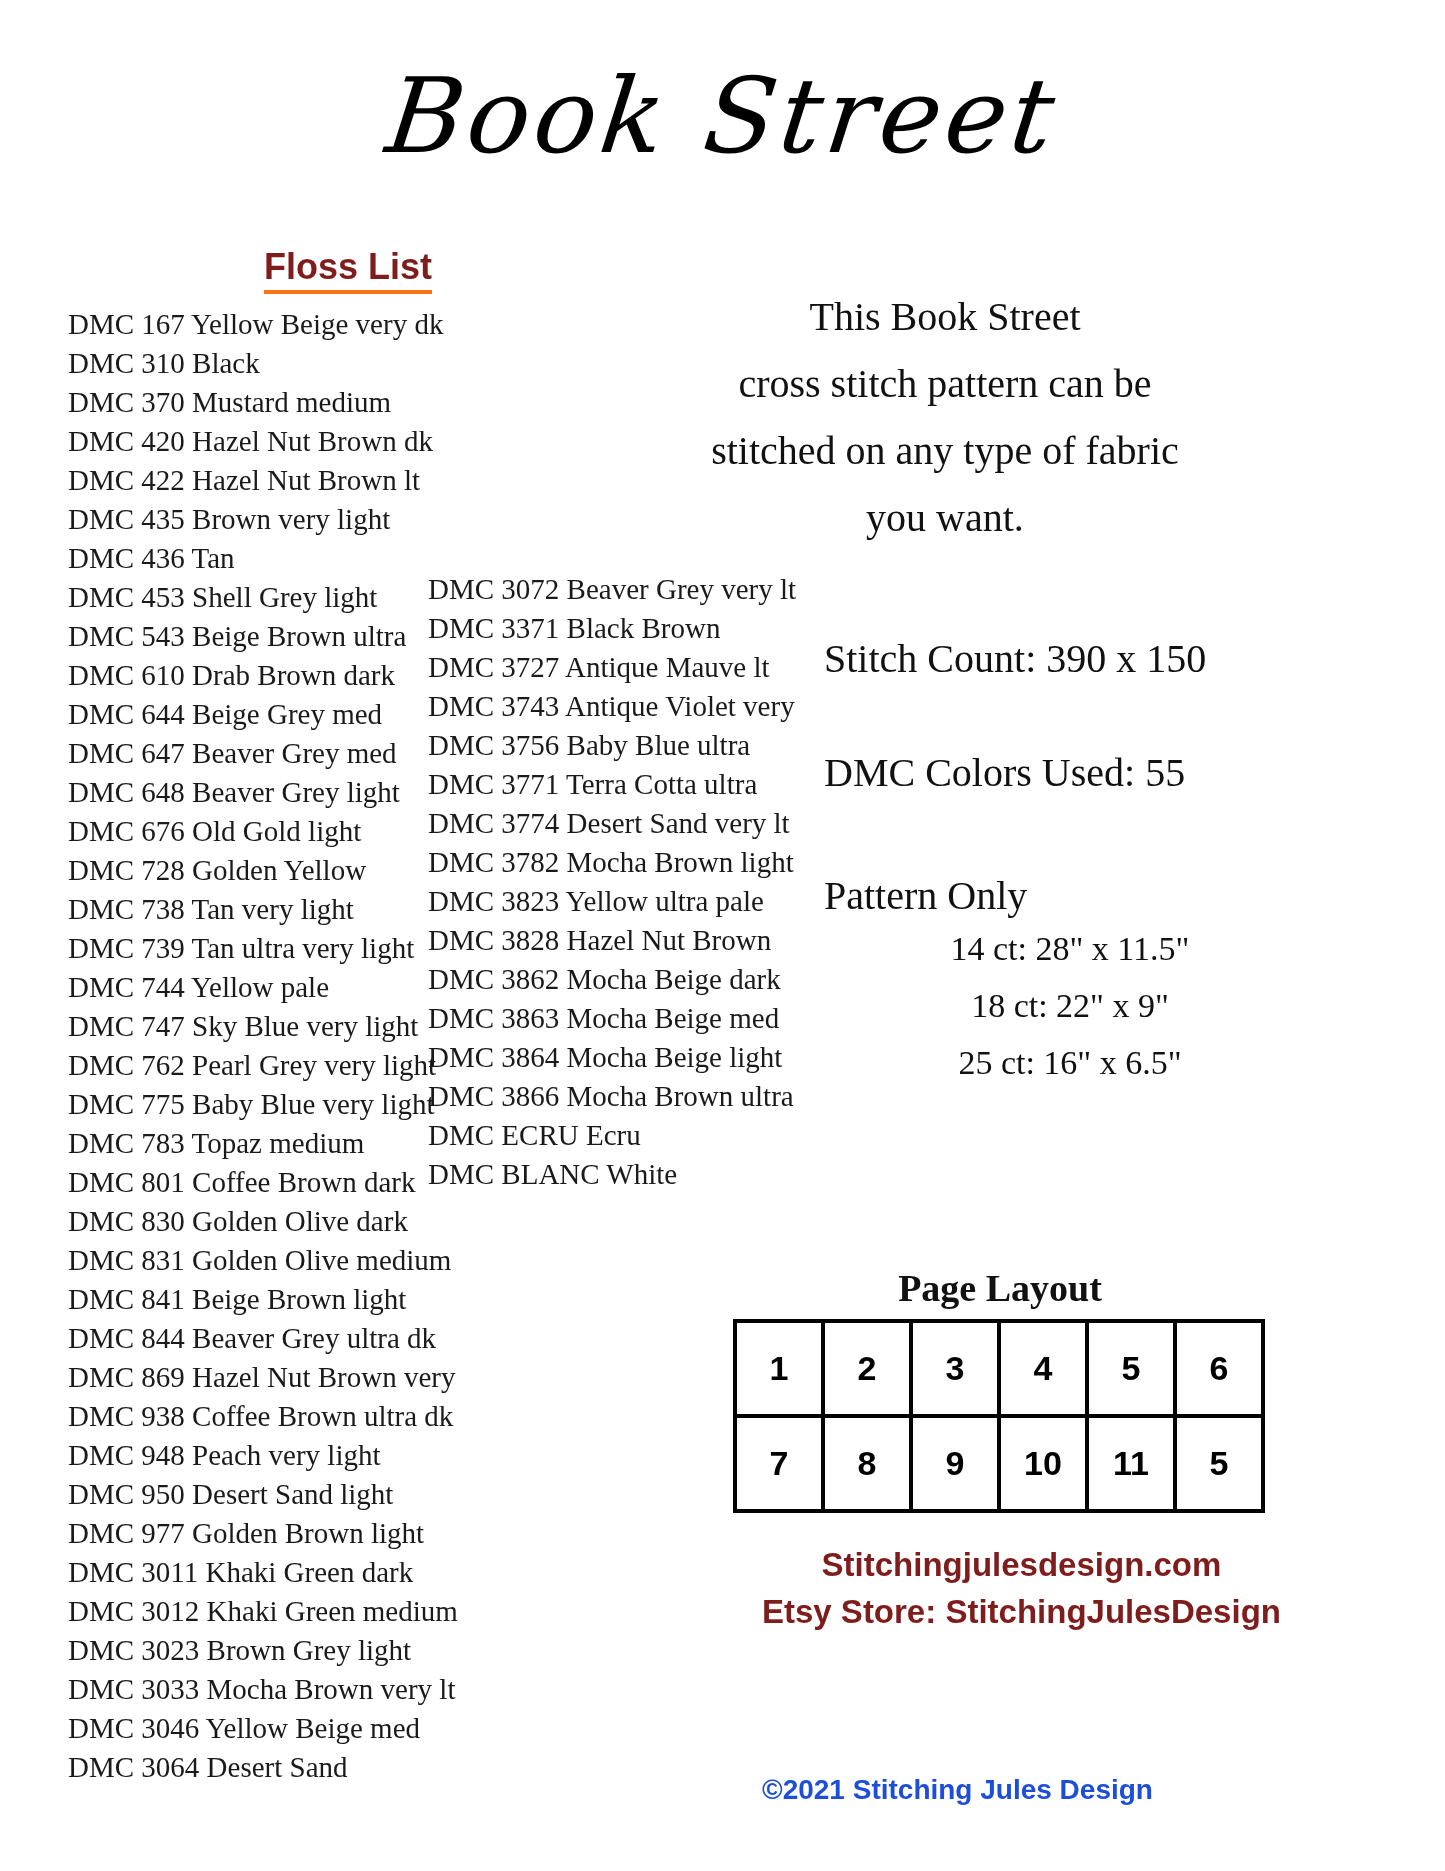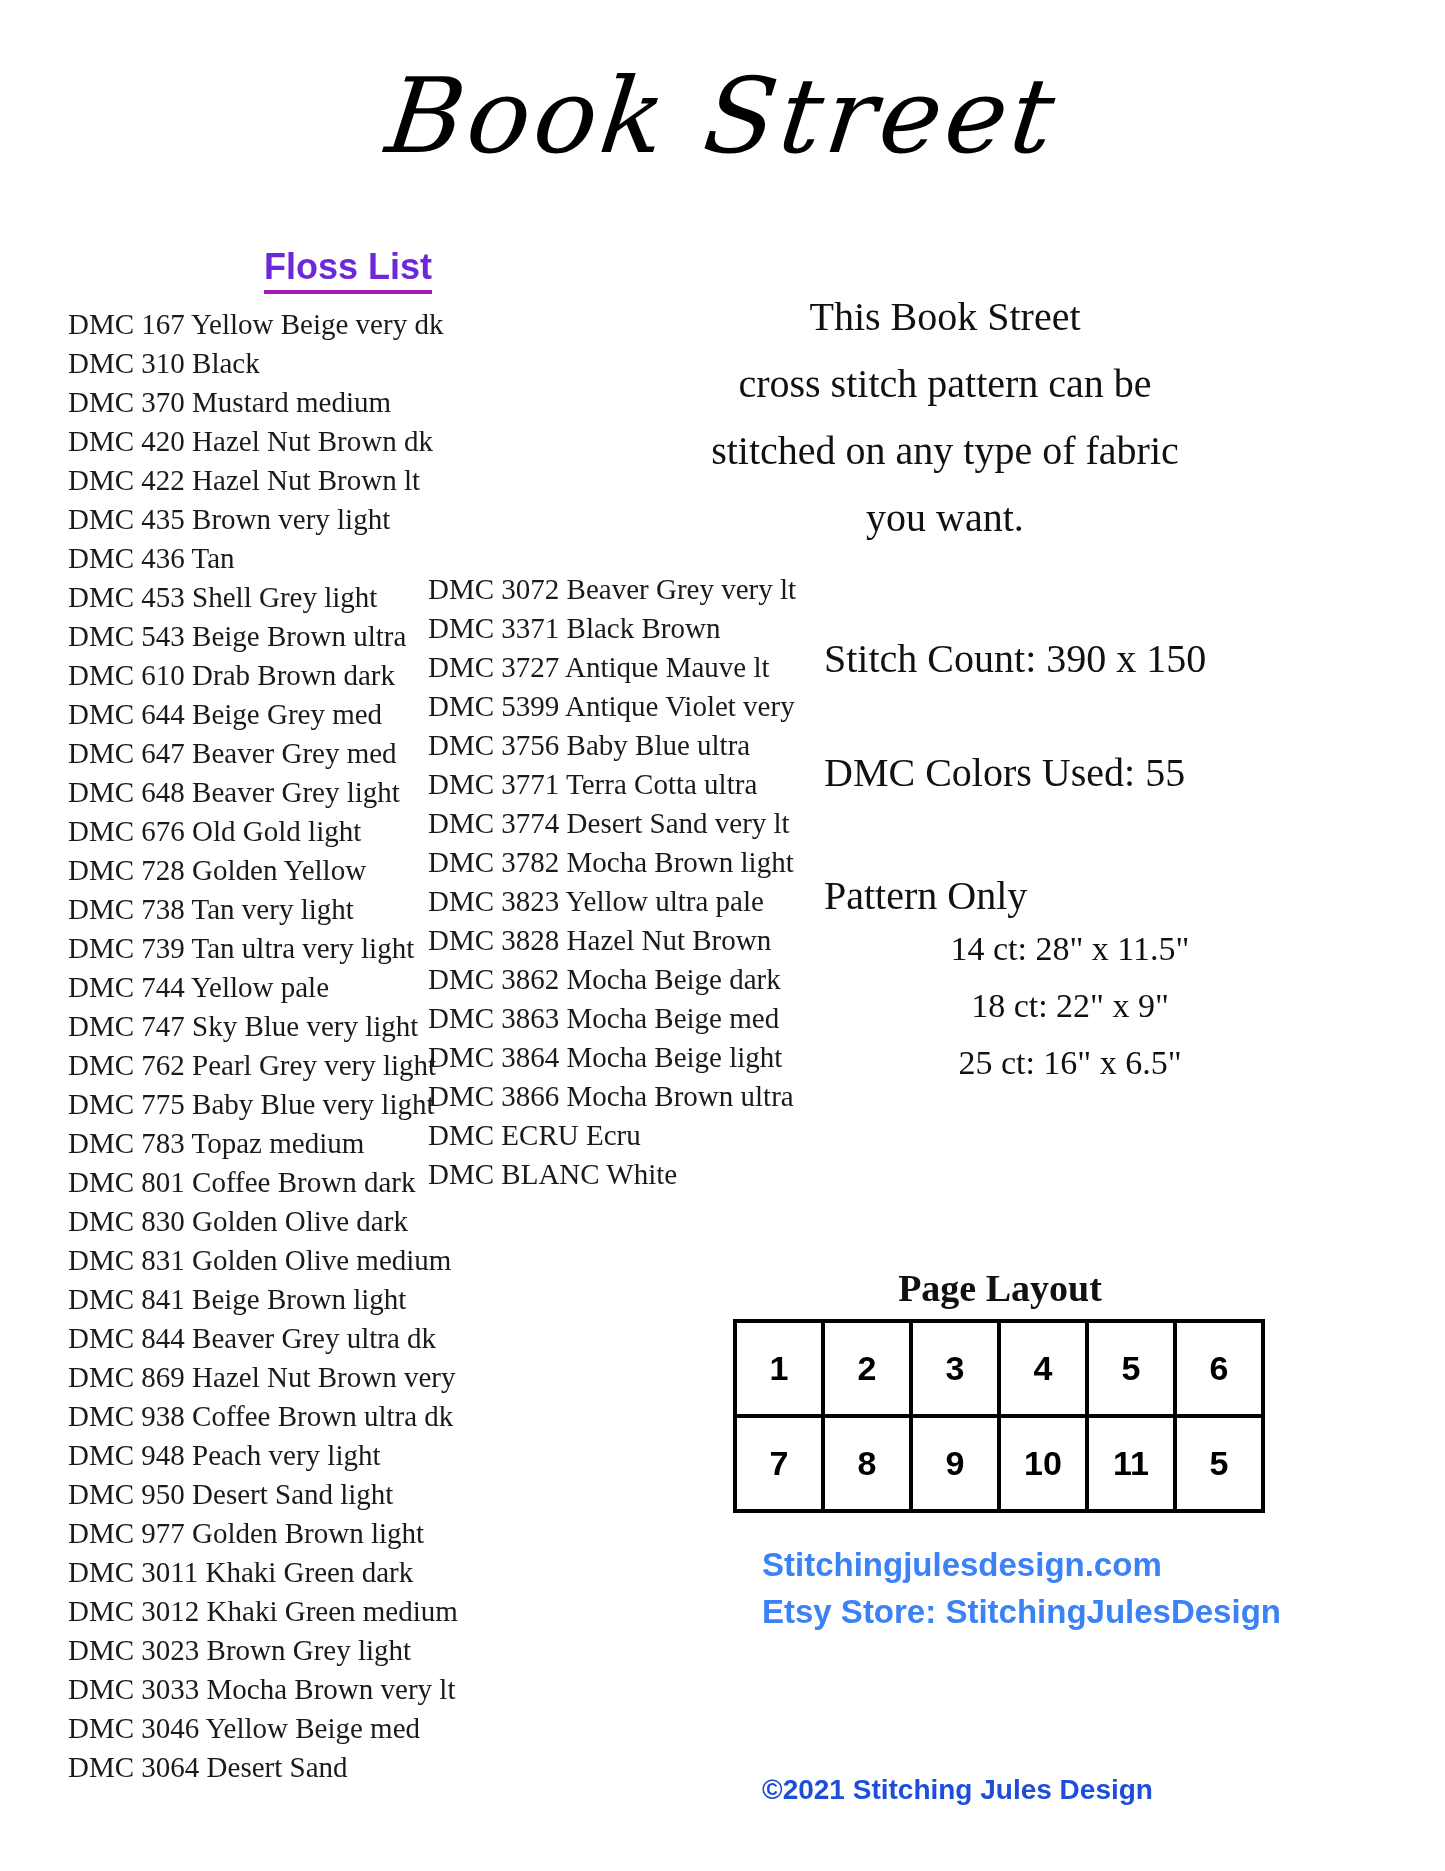--- a/index.html
+++ b/index.html
@@ -18,23 +18,23 @@
     text-align:center;
     font:italic 104px/1.5 "DejaVu Serif", serif;
     color:#000;
     transform:skewX(-7deg);
     letter-spacing:4px;
   }
   .floss-heading {
     position:absolute;
     top:246px; left:264px;
     font:bold 36px "Liberation Sans", sans-serif;
-    border-bottom:4px solid #a21caf;
+    border-bottom:4px solid #f97316;
     padding-bottom:2px;
-    color:#6d28d9;
+    color:#7f1d1d;
   }
   .floss-col { position:absolute; }
   .floss-col.col1 { top:305px; left:68px; }
   .floss-col.col2 { top:570px; left:428px; }
   .floss-item {
     font:29px/39px "Liberation Serif", serif;
     white-space:nowrap;
     color:#1a1a1a;
   }
   .desc {
@@ -77,21 +77,22 @@
     width:84px; height:91px;
     display:flex; align-items:center; justify-content:center;
     font:bold 34px "Liberation Sans", sans-serif;
     color:#000;
   }
   .layout-cell + .layout-cell { border-left:4px solid #000; }
   .contact {
     position:absolute;
     top:1541px; left:762px;
     font:bold 33px/47px "Liberation Sans", sans-serif;
-    color:#3b82f6;
+    color:#7f1d1d;
+    text-align:center;
   }
   .contact div { white-space:nowrap; }
   .copyright {
     position:absolute;
     top:1774px; left:762px;
     font:bold 28px "Liberation Sans", sans-serif;
     color:#1d4ed8;
     white-space:nowrap;
   }
 </style>
@@ -142,21 +143,21 @@
       <div class="floss-item">DMC 3023 Brown Grey light</div>
       <div class="floss-item">DMC 3033 Mocha Brown very lt</div>
       <div class="floss-item">DMC 3046 Yellow Beige med</div>
       <div class="floss-item">DMC 3064 Desert Sand</div>
     </div>
 
   <div class="floss-col col2">
       <div class="floss-item">DMC 3072 Beaver Grey very lt</div>
       <div class="floss-item">DMC 3371 Black Brown</div>
       <div class="floss-item">DMC 3727 Antique Mauve lt</div>
-      <div class="floss-item">DMC 5399 Antique Violet very</div>
+      <div class="floss-item">DMC 3743 Antique Violet very</div>
       <div class="floss-item">DMC 3756 Baby Blue ultra</div>
       <div class="floss-item">DMC 3771 Terra Cotta ultra</div>
       <div class="floss-item">DMC 3774 Desert Sand very lt</div>
       <div class="floss-item">DMC 3782 Mocha Brown light</div>
       <div class="floss-item">DMC 3823 Yellow ultra pale</div>
       <div class="floss-item">DMC 3828 Hazel Nut Brown</div>
       <div class="floss-item">DMC 3862 Mocha Beige dark</div>
       <div class="floss-item">DMC 3863 Mocha Beige med</div>
       <div class="floss-item">DMC 3864 Mocha Beige light</div>
       <div class="floss-item">DMC 3866 Mocha Brown ultra</div>

